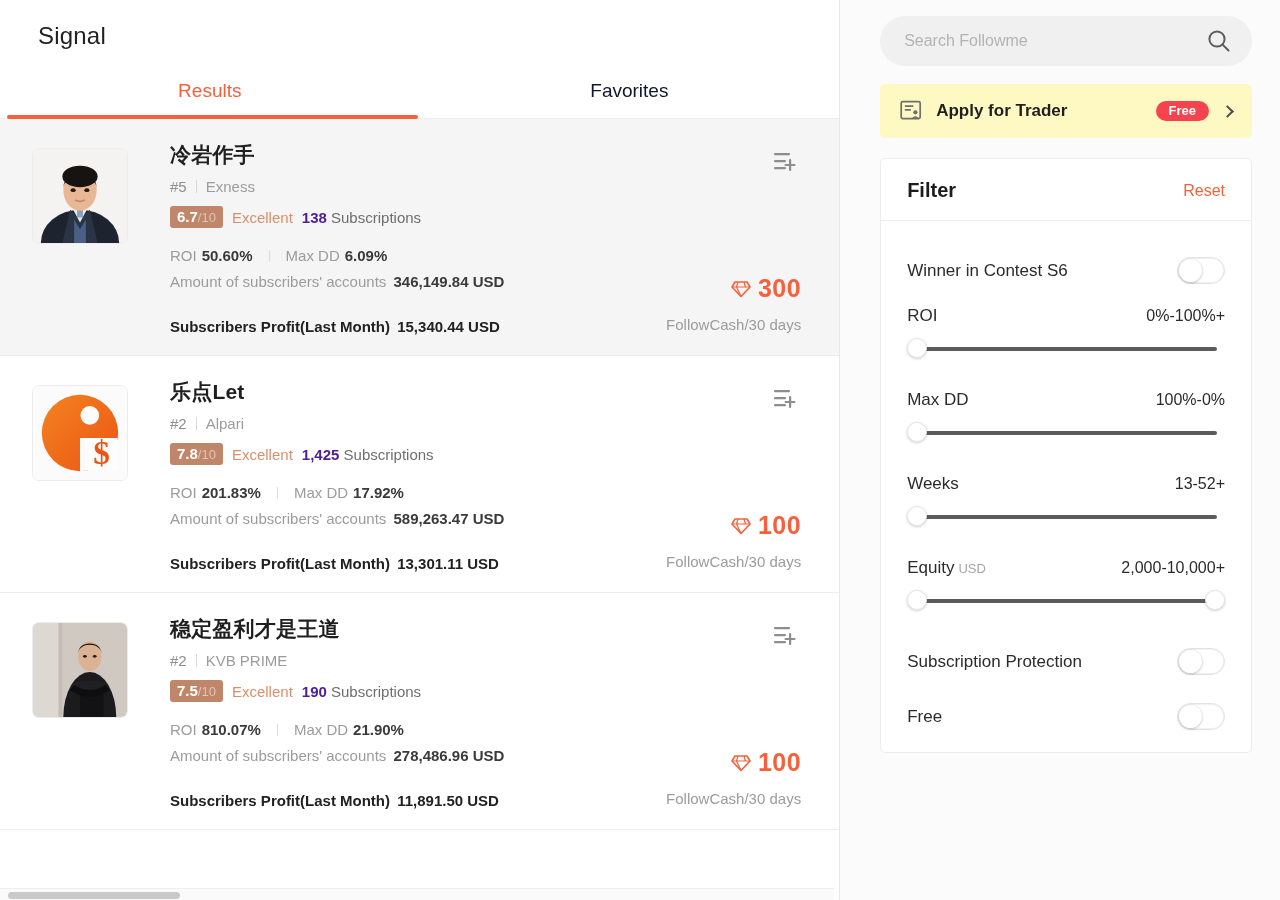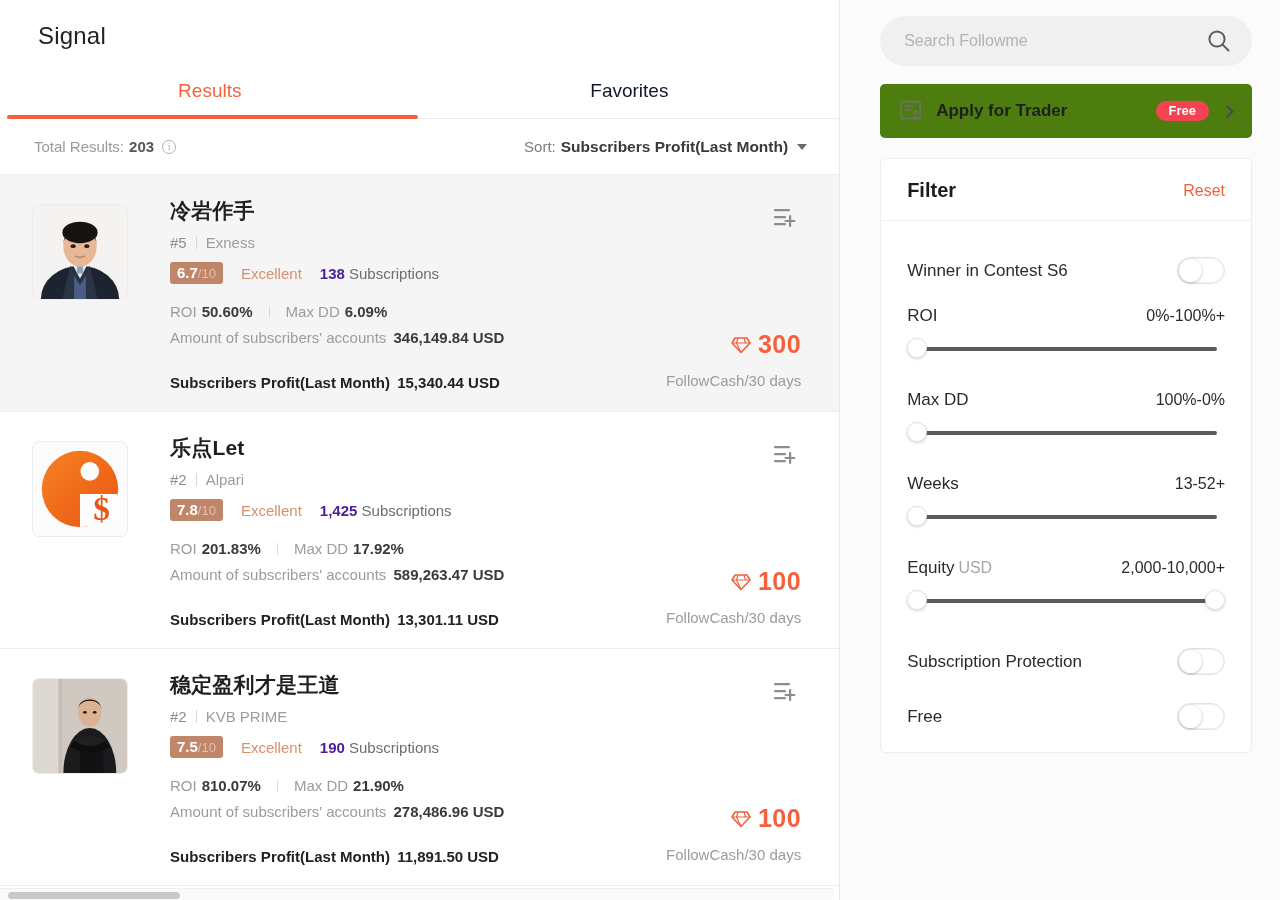--- a/index.html
+++ b/index.html
@@ -67,21 +67,21 @@
     flex: 0 0 96px; background: #fff; border: 1px solid #ececec;
     margin-top: 7px;
   }
   .avatar svg { display: block; width: 100%; height: 100%; }
   .card-body { flex: 1; padding-left: 42px; position: relative; }
   .trader-name { font-size: 21px; color: #1f1f1f; font-weight: 700; letter-spacing: .2px; }
   .sub-line { margin-top: 9px; font-size: 15px; color: #9c9c9c; display: flex; align-items: center; }
   .rank { color: #8e8e8e; font-weight: 400; }
   .divider-v { width: 1px; height: 13px; background: #d8d8d8; margin: 0 9px; display: inline-block; }
   .broker { color: #9c9c9c; }
-  .rating-line { margin-top: 11px; display: flex; align-items: center; gap: 18px; }
+  .rating-line { margin-top: 11px; display: flex; align-items: center; gap: 9px; }
   .score-badge {
     background: #c0866a; color: #fff; border-radius: 3px;
     padding: 3px 7px 4px 7px; font-size: 15px; font-weight: 700; line-height: 1;
   }
   .score-badge .denom { color: #e0c3b3; font-weight: 400; font-size: 13px; }
   .excellent { color: #d98f6b; font-size: 15px; }
   .subs-count { font-size: 15px; color: #6e6e6e; }
   .subs-count b { color: #4c1d95; font-weight: 700; }
   .stats-line { margin-top: 19px; font-size: 15px; color: #9c9c9c; display: flex; align-items: center; }
   .stats-line b { color: #3a3a3a; font-weight: 700; margin-left: 5px; }
@@ -116,21 +116,21 @@
     height: 50px; background: #f0f0f0; border-radius: 25px;
     display: flex; align-items: center; padding: 0 20px 0 24px;
     border: none;
   }
   .search-input {
     flex: 1; border: none; outline: none; background: transparent;
     font-size: 16px; color: #3b3b3b; font-family: inherit;
   }
   .search-input::placeholder { color: #b3b3b3; }
   .apply-banner {
-    margin-top: 18px; height: 54px; background: #4d7c0f; border-radius: 5px;
+    margin-top: 18px; height: 54px; background: #fef9c3; border-radius: 5px;
     display: flex; align-items: center; padding: 0 16px 0 20px; cursor: pointer; justify-content: flex-end;
   }
   .apply-label { font-size: 17px; color: #1f1f1f; font-weight: 700; margin-left: 14px; flex: 1; }
   .free-pill {
     background: #f5434f; color: #fff; border-radius: 11px; font-size: 13px;
     padding: 3px 13px 4px 13px; font-weight: 700; line-height: 1;
   }
   .chevron-right {
     width: 9px; height: 9px; border-right: 2px solid #4a4a4a; border-top: 2px solid #4a4a4a;
     transform: rotate(45deg); margin-left: 14px; margin-right: 4px;
@@ -146,21 +146,21 @@
   }
   .filter-title { font-size: 20px; font-weight: 700; color: #1c1c1c; }
   .reset-link { font-size: 16px; color: #f4613c; cursor: pointer; }
   .filter-body { padding: 20px 26px 10px 26px; }
 
   .filter-row {
     display: flex; align-items: center; justify-content: space-between;
     padding: 10px 0 6px 0;
   }
   .filter-label { font-size: 17px; color: #2b2b2b; }
-  .filter-label .unit { font-size: 16px; color: #a6a6a6; margin-left: 4px; }
+  .filter-label .unit { font-size: 13px; color: #a6a6a6; margin-left: 4px; }
   .filter-value { font-size: 16px; color: #2b2b2b; }
 
   .toggle {
     width: 48px; height: 27px; border-radius: 14px; background: #ffffff;
     border: 1px solid #e2e2e2; position: relative; cursor: pointer;
     box-shadow: inset 0 0 0 1px #f1f1f1;
   }
   .toggle .knob {
     position: absolute; left: 1px; top: 1px; width: 23px; height: 23px;
     border-radius: 50%; background: #ffffff;
@@ -189,32 +189,20 @@
   <div class="left-panel">
 
     <div class="page-title">Signal</div>
 
     <div class="tabs">
       <div class="tab active">Results</div>
       <div class="tab">Favorites</div>
       <div class="tab-indicator"></div>
     </div>
 
-    <div class="results-bar">
-      <div class="total-results">
-        <span>Total Results:</span>
-        <b>203</b>
-        <span class="info-icon">i</span>
-      </div>
-      <div class="sort-area">
-        <span>Sort:</span>
-        <b>Subscribers Profit(Last Month)</b>
-        <span class="caret-down"></span>
-      </div>
-    </div>
 
     <div class="cards">
 
       <div class="card hovered">
         <div class="avatar">
           <svg viewBox="0 0 96 96">
             <rect width="96" height="96" fill="#f4f3f1"></rect>
             <ellipse cx="48" cy="96" rx="40" ry="34" fill="#1d2430"></ellipse>
             <path d="M30 96 L38 62 L48 72 L58 62 L66 96 Z" fill="#2b3444"></path>
             <path d="M41 62 L48 75 L55 62 L52 58 L44 58 Z" fill="#e8ebee"></path>

